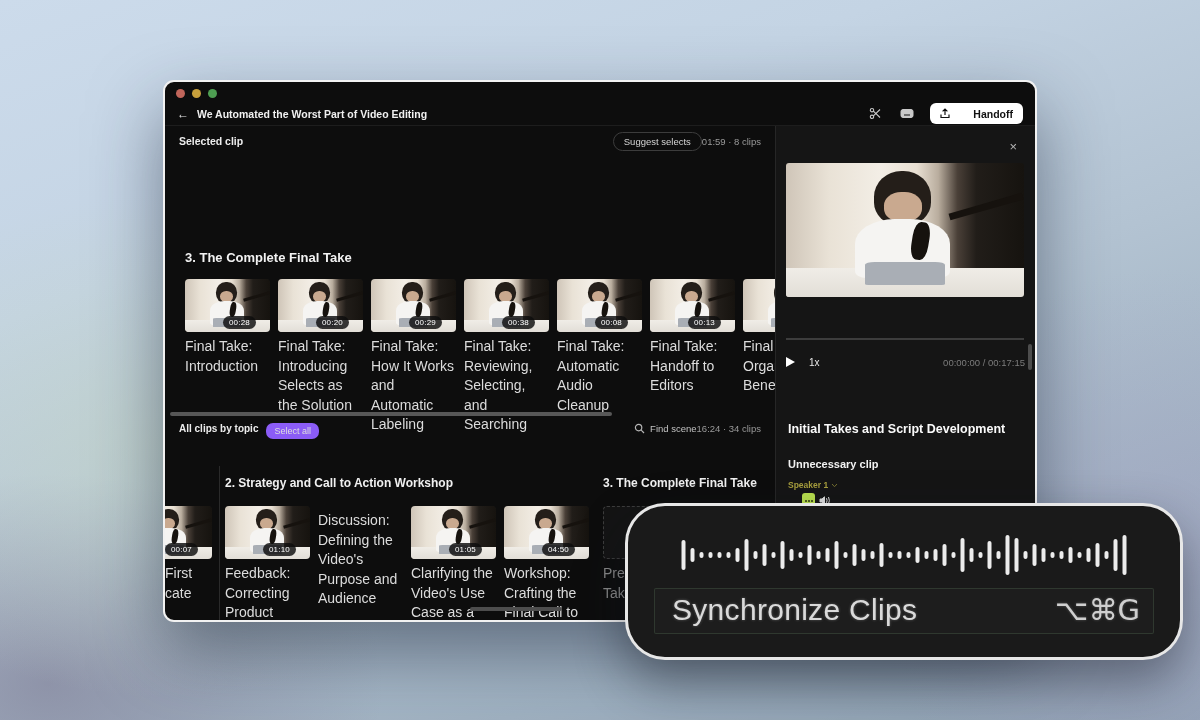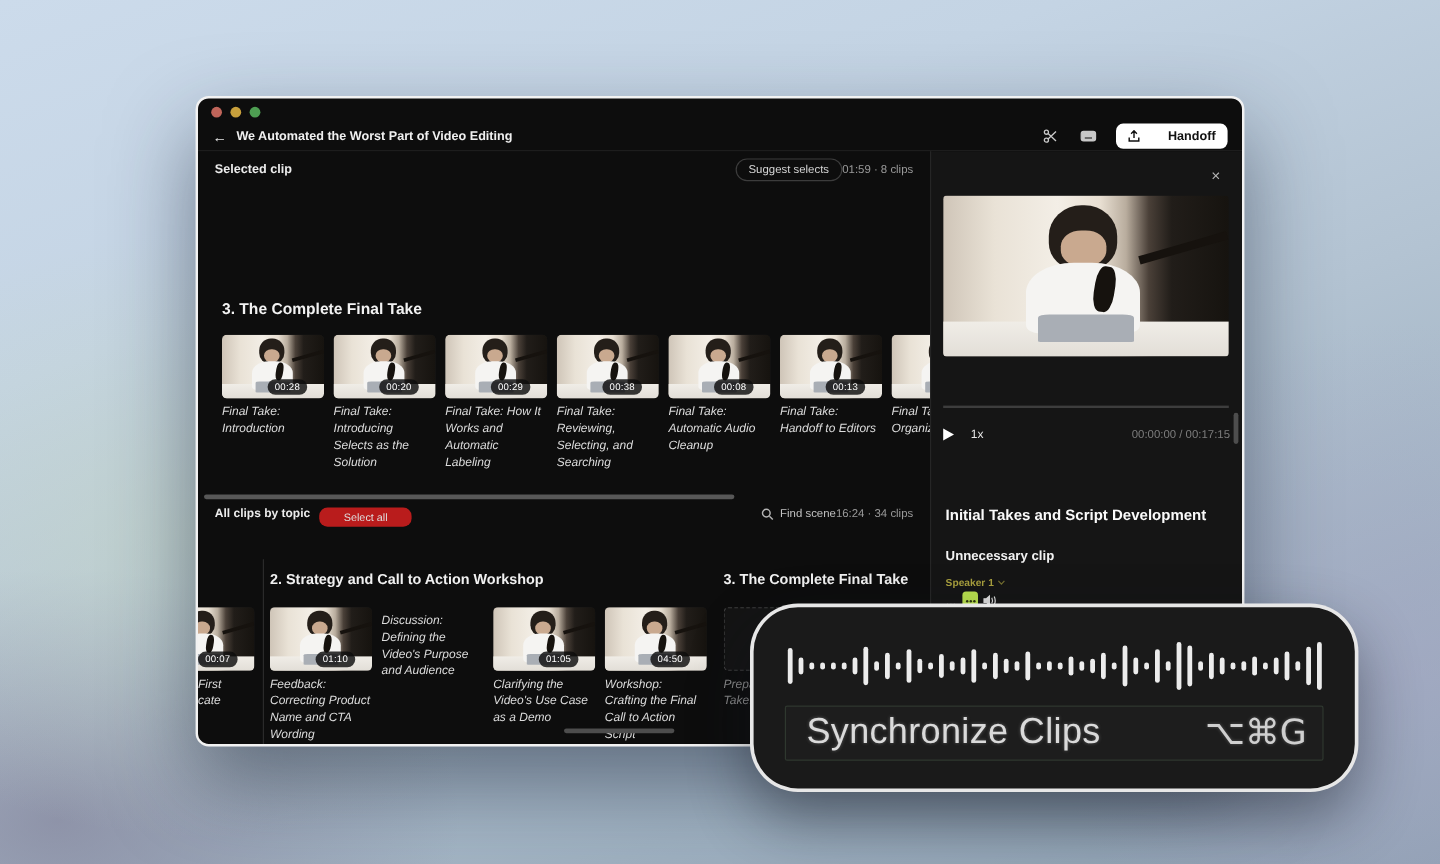--- a/index.html
+++ b/index.html
@@ -35,21 +35,21 @@
   .pill-outline{margin-left:auto;border:1px solid #3c3c3c;border-radius:999px;color:#d6d6d6;
     font-size:9.5px;padding:3px 10px;}
   .summary{color:#9a9a9a;font-size:9.5px;margin-left:0;white-space:nowrap;}
   .sec-title-top{position:absolute;left:20px;top:124px;color:#f2f2f2;font-size:13px;font-weight:700;}
   
   .cliprow{position:absolute;left:20px;top:153px;display:flex;gap:8px;}
   .clip{width:85px;flex:0 0 85px;}
   .thumb{position:relative;width:85px;height:53px;border-radius:4px;overflow:hidden;background:#191919;}
   .badge{position:absolute;right:14px;bottom:3px;background:rgba(12,12,12,.82);color:#fff;
     font-size:8px;padding:2px 6px;border-radius:8px;letter-spacing:.2px;}
-  .ctitle{margin-top:5px;color:#dcdcdc;font-size:10px;line-height:1.4;font-style:italic;}
+  .ctitle{margin-top:5px;color:#dcdcdc;font-size:14px;line-height:1.4;}
   .ctitle.muted{color:#8a8a8a;}
   
   .thumb-art{position:absolute;inset:0;}
   .ta{position:absolute;}
   .ta-bg{inset:0;background:linear-gradient(90deg,#cfc5b8 0%,#e9e2d6 18%,#f3eee6 40%,#e8dfd2 55%,#b9ad9e 64%,#4a4038 72%,#211d19 80%,#16130f 100%);}
   .ta-desk{left:0;right:0;bottom:0;height:22%;background:linear-gradient(180deg,#f0ede7,#e2ded7);}
   .ta-hair{left:37%;top:6%;width:24%;height:40%;background:#241e19;border-radius:48% 48% 42% 42%;}
   .ta-face{left:41%;top:22%;width:16%;height:22%;background:#c9a98f;border-radius:45%;}
   .ta-shirt{left:29%;top:42%;width:40%;height:44%;background:#f5f4f2;border-radius:42% 42% 12% 12%;}
   .ta-mic{left:53%;top:44%;width:7%;height:28%;background:#16120e;border-radius:40%;transform:rotate(9deg);}
@@ -62,21 +62,21 @@
   .checkbox{width:15px;height:15px;border:1.5px solid #e9e9e9;border-radius:3px;
     display:flex;align-items:center;justify-content:center;}
   
   .hscroll{position:absolute;left:5px;top:286px;width:442px;height:4px;background:#575757;border-radius:2px;}
   .bottom-scroll{position:absolute;left:305px;top:481px;width:92px;height:4px;background:#4d4d4d;border-radius:2px;}
   .vscroll{position:absolute;right:3px;top:218px;width:4px;height:26px;background:#4d4d4d;border-radius:2px;}
   
   .allbar{position:absolute;left:0;right:0;top:297px;height:22px;display:flex;align-items:flex-start;
     padding:0 14px;box-sizing:border-box;}
   .allbar .lbl{color:#ececec;font-size:10px;font-weight:700;}
-  .pill-solid{margin-left:8px;background:#b91c1c;border-radius:7px;color:#dedede;font-size:9px;padding:3px 20px;}
+  .pill-solid{margin-left:8px;background:#8b5cf6;border-radius:7px;color:#dedede;font-size:9px;padding:3px 8px;}
   .find{margin-left:auto;display:flex;align-items:center;gap:5px;color:#c3c3c3;font-size:9.5px;}
   
   .bottom{position:absolute;left:0;right:0;top:322px;bottom:0;}
   .bsec-title{color:#f0f0f0;font-size:12px;font-weight:700;position:absolute;top:28px;}
   .vdiv{position:absolute;top:18px;height:158px;width:1px;background:#2a2a2a;}
   .brow{position:absolute;top:58px;display:flex;gap:8px;}
   
   .close-x{position:absolute;right:18px;top:14px;color:#b5b5b5;font-size:13px;line-height:1;}
   .preview{position:absolute;left:10px;top:37px;width:238px;height:134px;border-radius:3px;overflow:hidden;}
   .progress{position:absolute;left:10px;top:212px;width:238px;height:2px;background:#3d3d3d;}
@@ -89,21 +89,21 @@
   .subhead{position:absolute;left:12px;top:332px;color:#f2f2f2;font-size:11px;font-weight:700;}
   .segs{position:absolute;left:12px;top:354px;right:14px;}
   .seg{margin-bottom:7px;}
   .spk{font-size:8.5px;font-weight:700;display:flex;align-items:center;gap:3px;}
   .seg-text{color:#e8e8e8;font-size:9.5px;margin-top:3px;}
   .chiprow{display:flex;align-items:center;gap:4px;margin-top:3px;}
   .dots{color:#8a8a8a;font-size:9px;letter-spacing:1px;}
   .gchip{width:13px;height:15px;border-radius:3px;display:flex;align-items:center;justify-content:center;gap:1px;}
   .gchip i{width:2px;height:2px;border-radius:50%;background:#2c3510;display:block;}
   
-  .overlay{position:absolute;left:625px;top:503px;width:507px;height:157px;background:#1a1a1a;
+  .overlay{position:absolute;left:625px;top:503px;width:558px;height:157px;background:#1a1a1a;
     border:3px solid rgba(248,248,248,.92);border-radius:40px;box-sizing:border-box;
     box-shadow:0 22px 50px rgba(15,20,30,.45);}
   .wave{position:absolute;left:50%;transform:translateX(-50%);top:24px;height:50px;
     display:flex;align-items:center;gap:5px;}
   .wbar{width:4px;border-radius:2px;background:#ececec;}
   .ghost-box{position:absolute;left:26px;right:26px;top:82px;height:44px;border:1px solid rgba(110,150,110,.22);
     background:rgba(255,255,255,.015);border-radius:2px;}
   .olabel-row{position:absolute;left:44px;right:40px;top:82px;height:44px;display:flex;
     align-items:center;justify-content:space-between;}
   .olabel{color:#dadada;font-size:30px;font-weight:500;letter-spacing:.3px;

